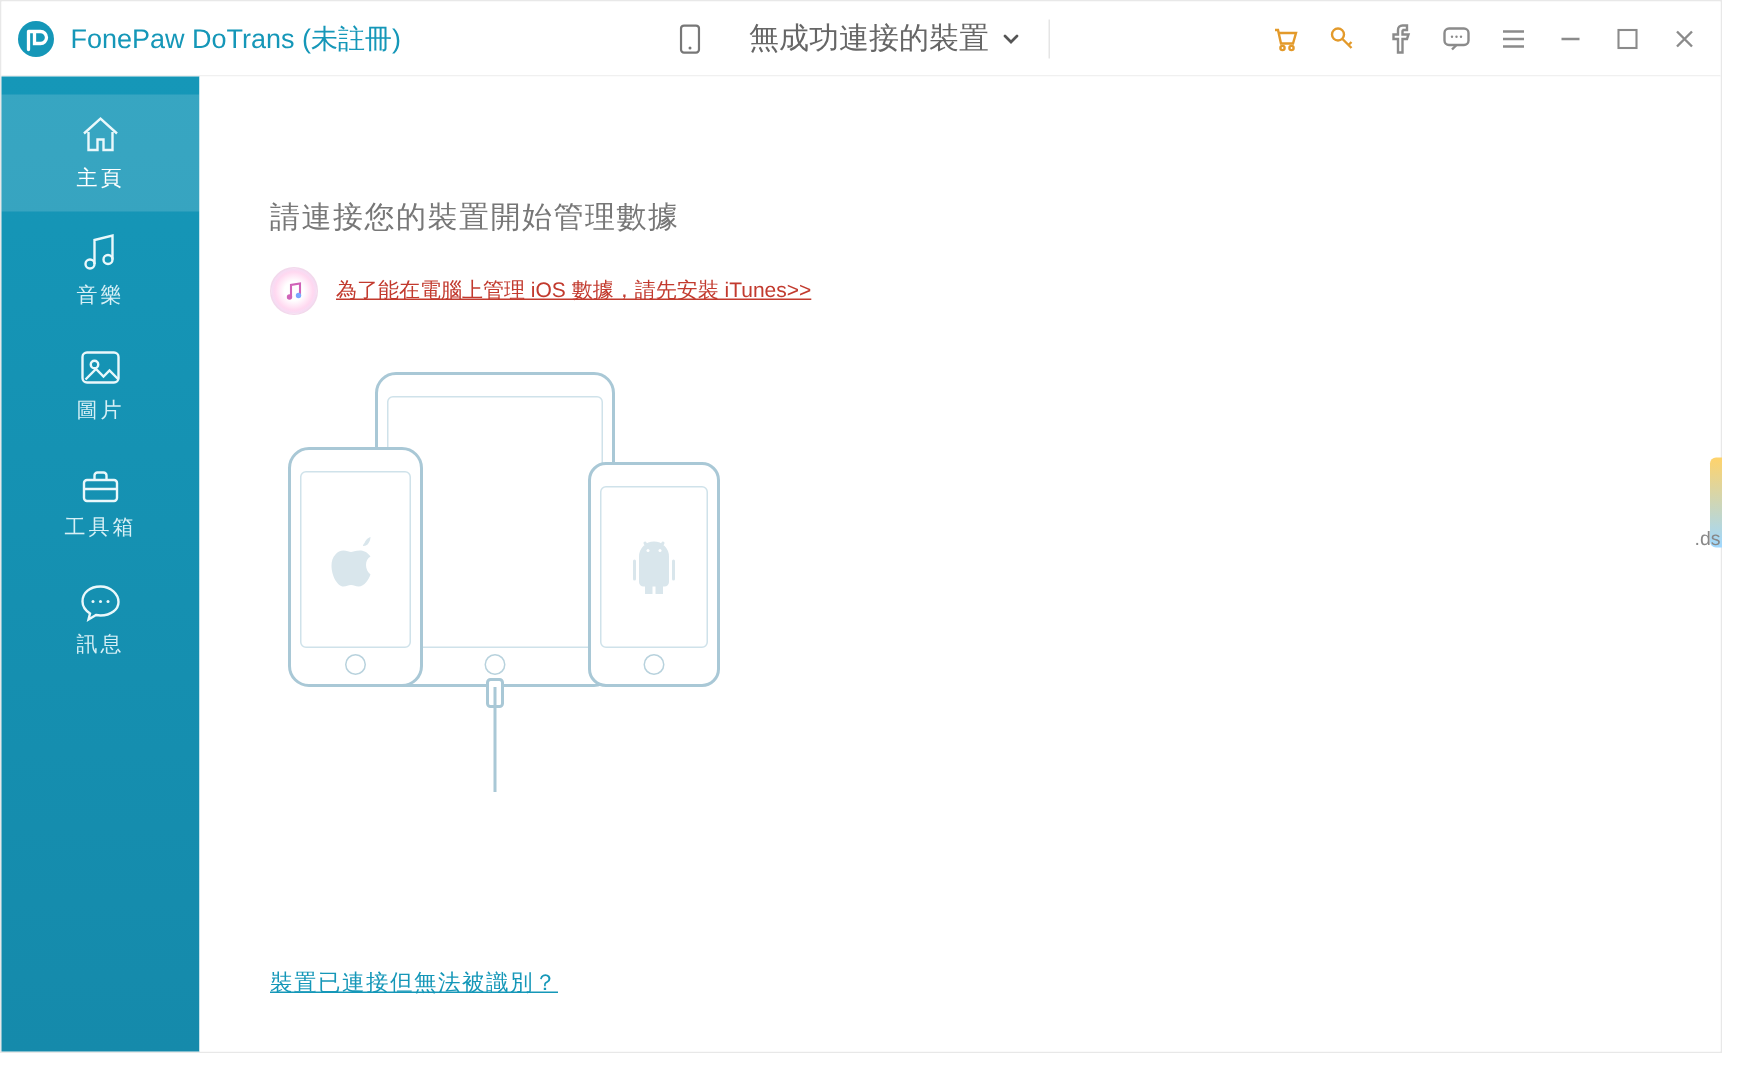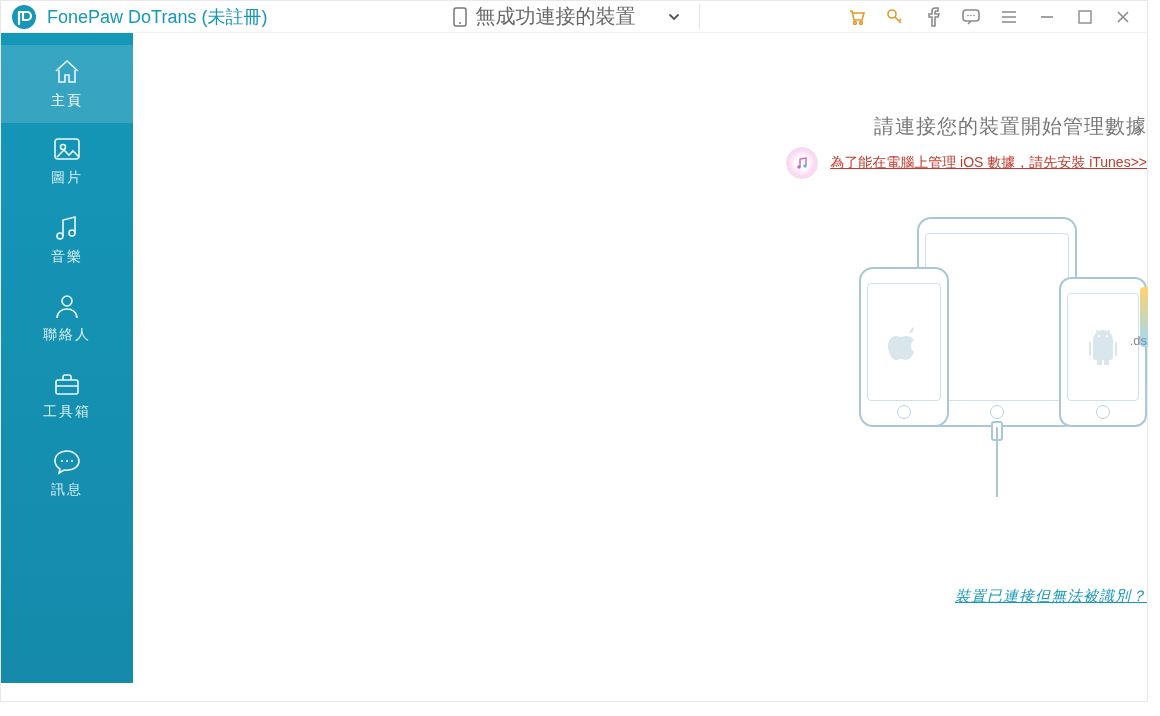--- a/index.html
+++ b/index.html
@@ -1,20 +1,20 @@
 <!DOCTYPE html>
 <html><head>
 <meta charset="utf-8">
 <style>
 * { box-sizing: border-box; margin: 0; padding: 0; }
 html, body { width: 1160px; height: 716px; font-family: "Microsoft YaHei", "PingFang TC", Arial, sans-serif; background:#fff; }
 #app { position:relative; width:1148px; height:702px; margin:0; background:#fff; border:1px solid #e8e8e8; }
 
 
-.topbar { height:32px; display:flex; align-items:center; background:#fff; border-bottom:1px solid #f0f0f0; }
+.topbar { height:50px; display:flex; align-items:center; background:#fff; border-bottom:1px solid #f0f0f0;text-align:right; }
 .logo { width:46px; display:flex; justify-content:center; align-items:center; }
 .app-title { color:#1597b8; font-size:18px; font-weight:500; }
 .device-sel { margin-left:180px; display:flex; align-items:center; gap:8px; width:240px; height:32px; padding:0 6px; cursor:pointer; }
 .device-sel .phone-ico { width:14px; height:20px; }
 .device-sel .label { color:#666; font-size:20px; flex:1; }
 .device-sel .chev { width:14px; height:14px; }
 .vline { width:1px; height:26px; background:#e5e5e5; margin:0 12px; }
 .topbar-spacer { flex:1; }
 .top-icons { display:flex; align-items:center; gap:18px; padding-right:14px; }
 .top-icons .ico { width:20px; height:20px; display:flex; align-items:center; justify-content:center; cursor:pointer; }
@@ -26,37 +26,37 @@
 
 
 .sidebar { width:132px; background:linear-gradient(#1597b8,#158aab); display:flex; flex-direction:column; padding-top:12px; }
 .side-item { height:78px; display:flex; flex-direction:column; align-items:center; justify-content:center; gap:6px; cursor:pointer; color:#d7f0f6; }
 .side-item.active { background:rgba(255,255,255,0.15); color:#fff; }
 .side-item .lbl { font-size:14px; letter-spacing:2px; }
 .side-item svg { stroke:#eaf8fb; fill:none; }
 
 
 .main { flex:1; position:relative; background:#fff; }
-.main-inner { position:absolute; left:0; right:0; top:80px; display:flex; flex-direction:column; align-items:flex-end; }
+.main-inner { position:absolute; left:0; right:0; top:80px; display:flex; flex-direction:column; align-items:flex-start;padding-left:47px; }
 .main-title { color:#777; font-size:20px; letter-spacing:1px; }
-.itunes-row { margin-top:7px; display:flex; align-items:center; gap:12px; }
+.itunes-row { margin-top:20px; display:flex; align-items:center; gap:12px; }
 .itunes-badge { width:32px; height:32px; border-radius:50%; display:flex; align-items:center; justify-content:center; background:radial-gradient(circle,#fff 30%,#ffd8f0 60%,#d7e9ff 100%); border:1px solid #f3d9ec; }
 .itunes-link { color:#c23a2e; font-size:14px; text-decoration:underline; cursor:pointer; }
 
 .illus { margin-top:38px; width:300px; height:320px; position:relative; }
 .dev { position:absolute; border:2px solid #a9c8d6; border-radius:14px; background:#fff; }
 .dev.tablet { left:70px; top:0; width:160px; height:210px; }
 .dev.phone-l { left:12px; top:50px; width:90px; height:160px; }
 .dev.phone-r { right:0; top:60px; width:88px; height:150px; border-radius:12px; }
 .dev .screen { position:absolute; left:6px; right:6px; top:14px; bottom:24px; border:1px solid #cfe2ea; border-radius:4px; display:flex; align-items:center; justify-content:center; }
 .dev .homebtn { position:absolute; bottom:6px; left:50%; transform:translateX(-50%); width:14px; height:14px; border:1.5px solid #b8d2dd; border-radius:50%; }
 .cable { position:absolute; left:50%; transform:translateX(-50%); top:210px; width:2px; height:70px; background:#a9c8d6; }
 .plug { position:absolute; left:50%; transform:translateX(-50%); top:204px; width:12px; height:20px; border:2px solid #a9c8d6; border-radius:3px; background:#fff; }
 
-.help-link { margin-top:50px; color:#1597b8; font-size:15px; text-decoration:underline; cursor:pointer; letter-spacing:1px;font-style:italic; }
+.help-link { margin-top:78px; color:#1597b8; font-size:15px; text-decoration:underline; cursor:pointer; letter-spacing:1px; }
 
 
 .peek { position:absolute; right:-1px; top:254px; width:8px; height:60px; background:linear-gradient(#ffd36b,#9fd8ff); border-radius:4px 0 0 4px; }
 .peek-txt { position:absolute; right:0; top:300px; font-size:13px; color:#888; }
 
 </style>
 </head>
 <body>
 
 <div id="app">
@@ -140,45 +140,38 @@
     <div class="sidebar">
 
       <div class="side-item active">
         <svg width="30" height="28" viewBox="0 0 30 28" stroke-width="1.6">
           <path d="M4 13L15 3l11 10M7 12v12h6v-7h4v7h6V12"></path>
         </svg>
         <span class="lbl">主頁</span>
       </div>
 
       <div class="side-item">
+        <svg width="26" height="28" viewBox="0 0 26 28" stroke-width="1.6">
+          <path d="M9 22V6l12-3v16"></path>
+            <circle cx="6" cy="22" r="3"></circle>
+            <circle cx="18" cy="19" r="3"></circle>
+        </svg>
+        <span class="lbl">音樂</span>
+      </div>
+
+      <div class="side-item">
         <svg width="28" height="26" viewBox="0 0 28 26" stroke-width="1.6">
           <rect x="2" y="2" width="24" height="20" rx="3"></rect>
             <circle cx="10" cy="10" r="2.5"></circle>
             <path d="M4 20l7-7 5 5 4-4 6 6"></path>
         </svg>
         <span class="lbl">圖片</span>
       </div>
 
-      <div class="side-item">
-        <svg width="26" height="28" viewBox="0 0 26 28" stroke-width="1.6">
-          <path d="M9 22V6l12-3v16"></path>
-            <circle cx="6" cy="22" r="3"></circle>
-            <circle cx="18" cy="19" r="3"></circle>
-        </svg>
-        <span class="lbl">音樂</span>
-      </div>
-
-
-      <div class="side-item">
-        <svg width="26" height="28" viewBox="0 0 26 28" stroke-width="1.6">
-          <circle cx="13" cy="9" r="5"></circle>
-            <path d="M3 26c0-6 5-9 10-9s10 3 10 9"></path>
-        </svg>
-        <span class="lbl">聯絡人</span>
-      </div>
+
 
       <div class="side-item">
         <svg width="28" height="26" viewBox="0 0 28 26" stroke-width="1.6">
           <rect x="3" y="9" width="22" height="14" rx="2"></rect>
             <path d="M3 15h22M10 9V6a2 2 0 0 1 2-2h4a2 2 0 0 1 2 2v3"></path>
         </svg>
         <span class="lbl">工具箱</span>
       </div>
 
       <div class="side-item">

